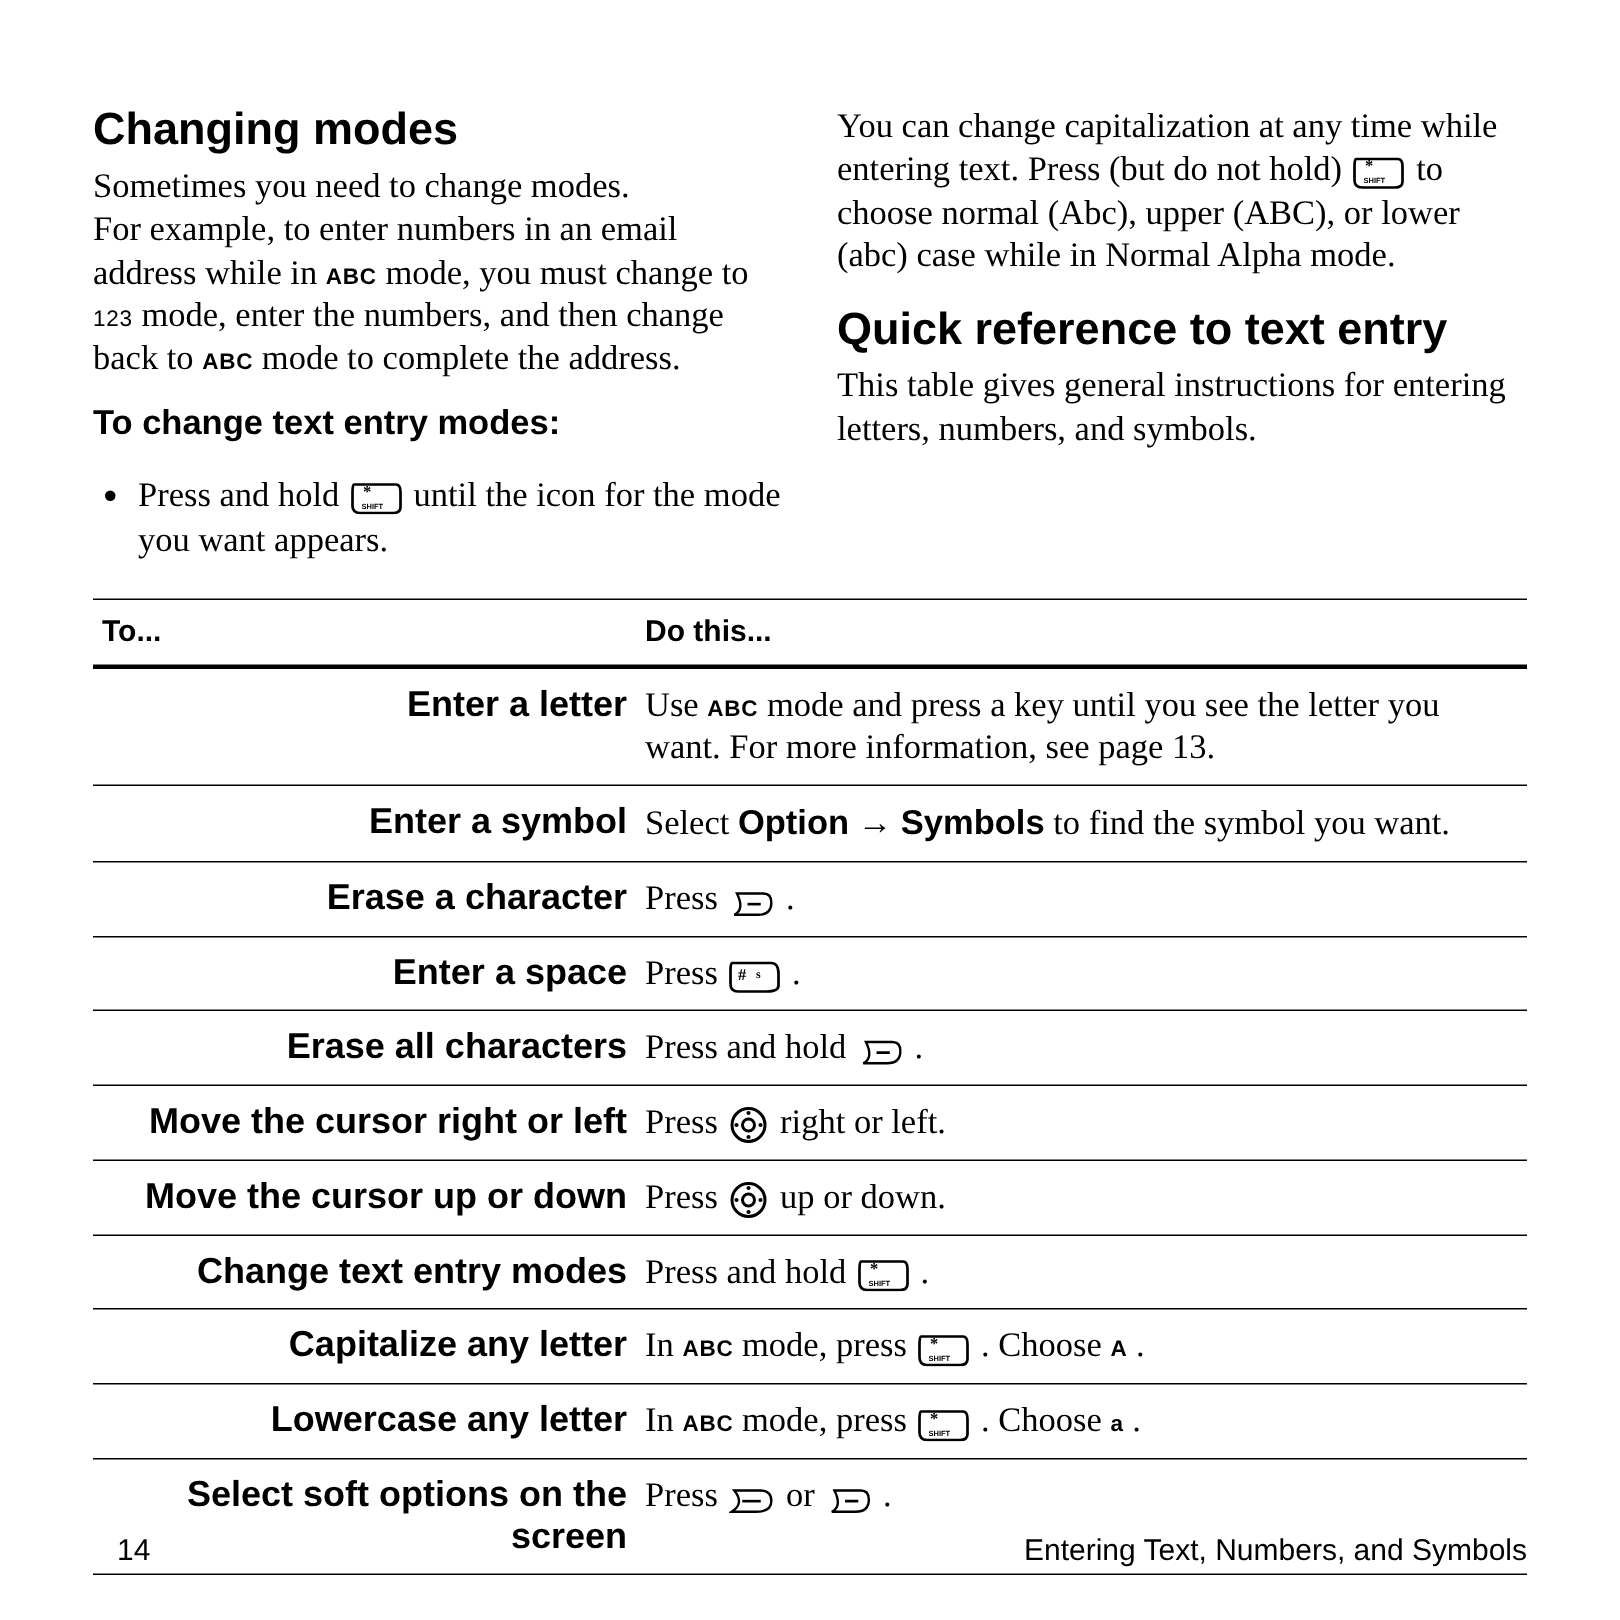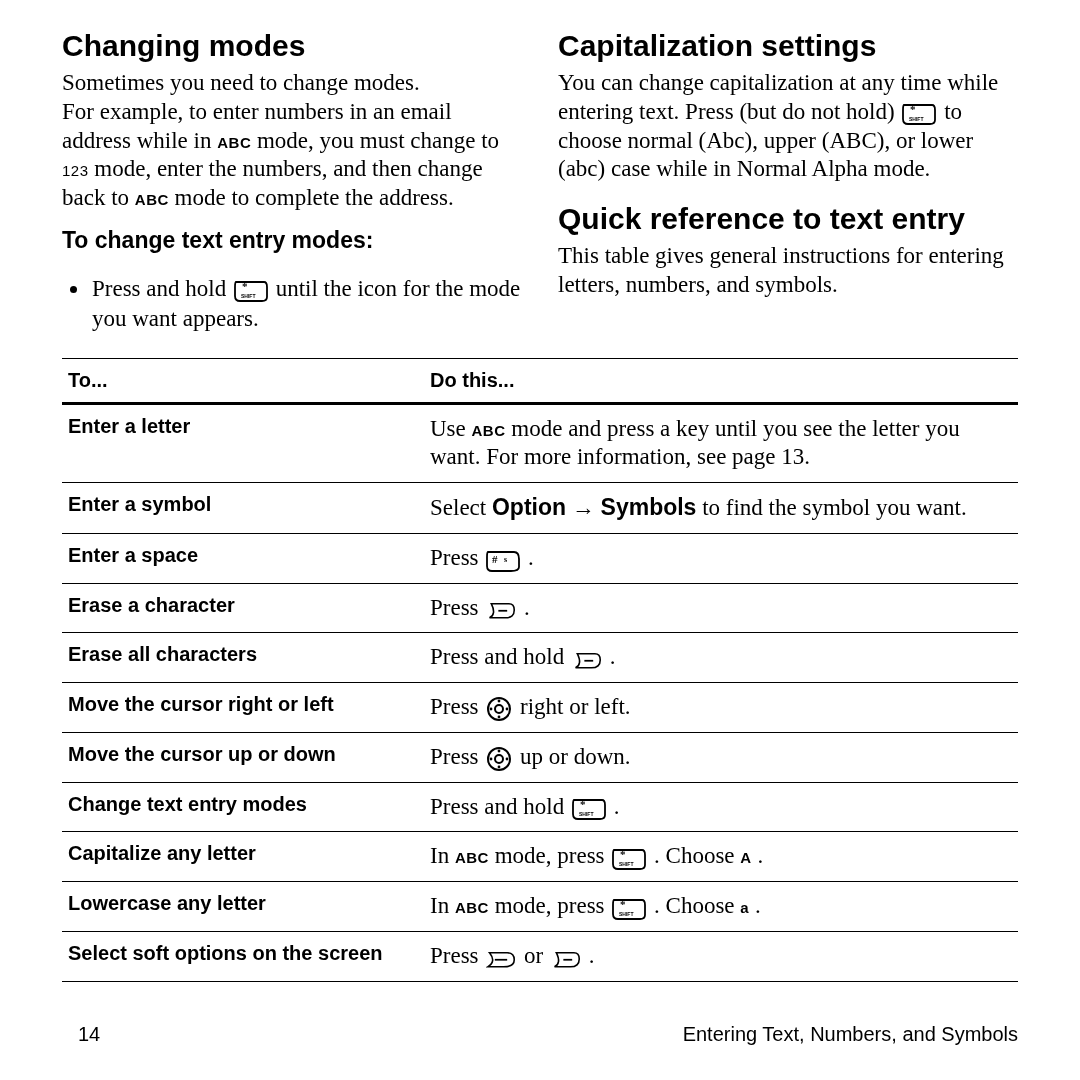--- a/index.html
+++ b/index.html
@@ -8,21 +8,21 @@
     background: #fff;
     width: 1080px;
     height: 1080px;
     font-family: "Times New Roman", Times, serif;
     color: #000;
   }
   .page {
     box-sizing: border-box;
     width: 1080px;
     height: 1080px;
-    padding: 29px 62px 30px 62px;
+    padding: 70px 62px 30px 62px;
     position: relative;
   }
   .cols {
     display: flex;
     gap: 36px;
   }
   .col {
     flex: 1 1 0;
     min-width: 0;
   }
@@ -71,22 +71,23 @@
     border-bottom: 3px solid #000;
   }
   table.ref tbody td {
     border-bottom: 1.5px solid #000;
     padding: 10px 6px;
     vertical-align: top;
   }
   table.ref td.label {
     font-family: Arial, Helvetica, sans-serif;
     font-weight: bold;
-    font-size: 20px;
+    font-size: 24px;
     width: 350px;
+    text-align: right;
   }
   table.ref td.desc {
     font-size: 23px;
     line-height: 1.25;
   }
   .strong-sans { font-family: Arial, Helvetica, sans-serif; font-weight: bold; }
   .arrow { font-family: "Times New Roman", serif; }
 
   .footer {
     position: absolute;
@@ -124,21 +125,20 @@
                 <text x="8" y="12" font-size="11" font-weight="bold">*</text>
                 <text x="7" y="20" font-size="5" font-family="Arial" font-weight="bold">SHIFT</text>
               </svg>
           </span>
           <span> until the icon for the mode you want appears.</span>
         </li>
       </ul>
     </div>
 
     <div class="col">
-      <h2 class="sec">Capitalization settings</h2>
       <p class="body">
         <span>You can change capitalization at any time while entering text. Press (but do not hold) </span>
         <span class="key">
           <svg viewBox="0 0 34 24">
               <path d="M2 4 H30 Q33 4 33 9 V19 Q33 23 28 23 H6 Q1 23 1 18 V9 Q1 4 2 4 Z" fill="none" stroke="#000" stroke-width="1.8"></path>
               <text x="8" y="12" font-size="11" font-weight="bold">*</text>
               <text x="7" y="20" font-size="5" font-family="Arial" font-weight="bold">SHIFT</text>
             </svg>
         </span>
         <span> to choose normal (Abc), upper (ABC), or lower (abc) case while in Normal Alpha mode.</span>
@@ -159,32 +159,32 @@
     <tbody id="tbody">
         <tr>
           <td class="label">Enter a letter</td>
           <td class="desc">Use <span class="inline-label">ABC</span> mode and press a key until you see the letter you want. For more information, see page 13.</td>
         </tr>
         <tr>
           <td class="label">Enter a symbol</td>
           <td class="desc">Select <span class="strong-sans">Option</span><span class="arrow"> → </span><span class="strong-sans">Symbols</span> to find the symbol you want.</td>
         </tr>
         <tr>
+          <td class="label">Erase a character</td>
+          <td class="desc">Press <span class="key back-key"><svg viewBox="0 0 34 24">
+                <path d="M6 6 H26 Q32 6 32 13 Q32 22 22 22 H4 Q12 18 6 6 Z" fill="none" stroke="#000" stroke-width="1.8"></path>
+                <line x1="14" y1="14" x2="24" y2="14" stroke="#000" stroke-width="2"></line>
+              </svg></span> .</td>
+        </tr>
+        <tr>
           <td class="label">Enter a space</td>
           <td class="desc">Press <span class="key small-hash-key"><svg viewBox="0 0 34 24">
                 <path d="M2 4 H28 Q33 4 33 11 V19 Q33 23 25 23 H6 Q1 23 1 18 V9 Q1 4 2 4 Z" fill="none" stroke="#000" stroke-width="1.8"></path>
                 <text x="6" y="15" font-size="11" font-weight="bold">#</text>
                 <text x="18" y="14" font-size="8" font-weight="bold">s</text>
-              </svg></span> .</td>
-        </tr>
-        <tr>
-          <td class="label">Erase a character</td>
-          <td class="desc">Press <span class="key back-key"><svg viewBox="0 0 34 24">
-                <path d="M6 6 H26 Q32 6 32 13 Q32 22 22 22 H4 Q12 18 6 6 Z" fill="none" stroke="#000" stroke-width="1.8"></path>
-                <line x1="14" y1="14" x2="24" y2="14" stroke="#000" stroke-width="2"></line>
               </svg></span> .</td>
         </tr>
         <tr>
           <td class="label">Erase all characters</td>
           <td class="desc">Press and hold <span class="key back-key"><svg viewBox="0 0 34 24">
                 <path d="M6 6 H26 Q32 6 32 13 Q32 22 22 22 H4 Q12 18 6 6 Z" fill="none" stroke="#000" stroke-width="1.8"></path>
                 <line x1="14" y1="14" x2="24" y2="14" stroke="#000" stroke-width="2"></line>
               </svg></span> .</td>
         </tr>
         <tr>

